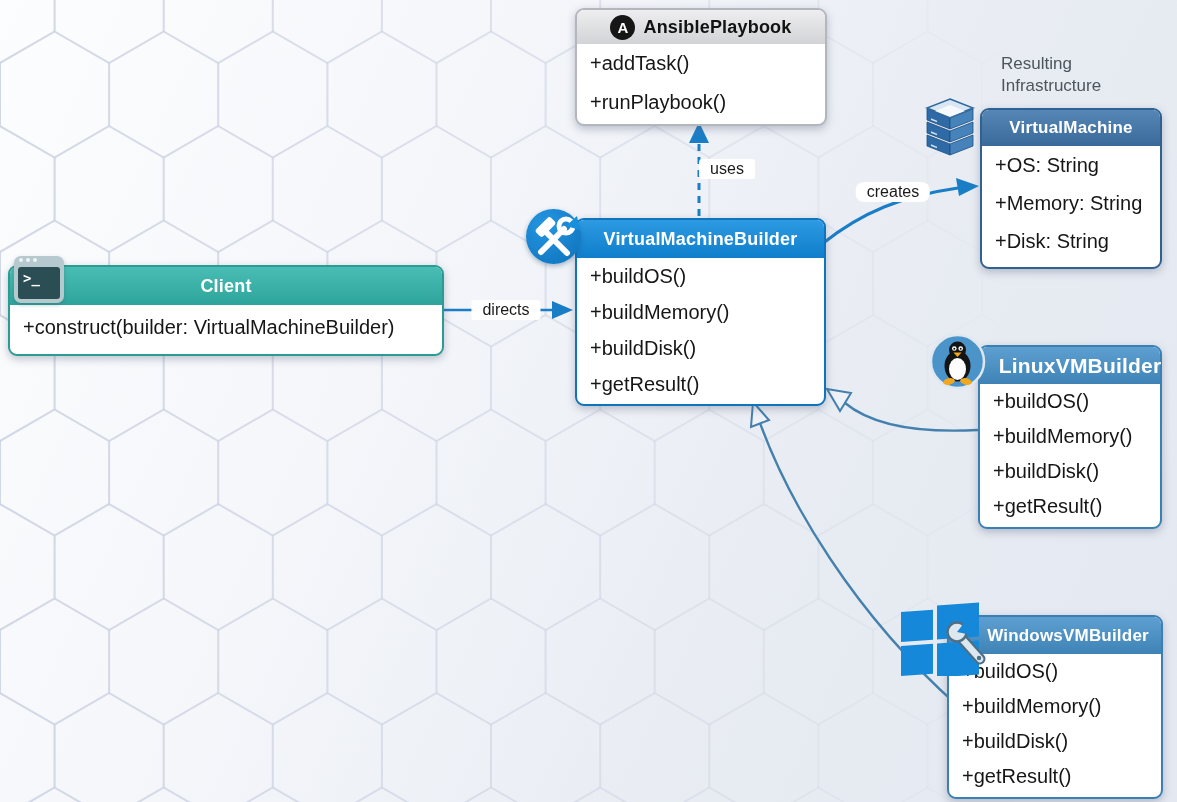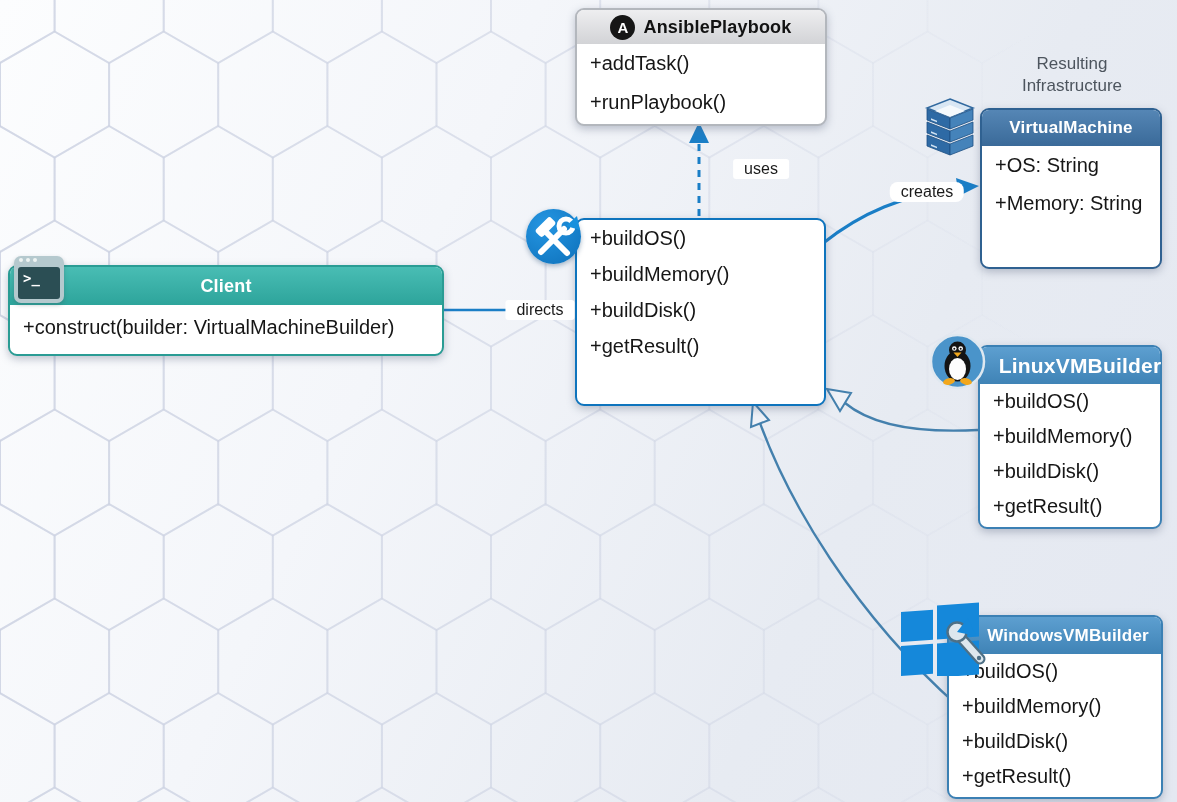--- a/index.html
+++ b/index.html
@@ -64,28 +64,28 @@
     padding:3px 0 0 5px;box-sizing:border-box;}
   #icon-tools{left:526px;top:209px;width:55px;height:55px;border-radius:50%;
     background:radial-gradient(circle at 35% 30%, #2596e2, #0d70ba);
     box-shadow:0 2px 5px rgba(40,80,120,.4);}
   #icon-server{left:921px;top:97px;width:58px;height:60px;}
   #icon-tux{left:929px;top:333px;width:57px;height:57px;}
   #icon-windows{left:901px;top:596px;width:90px;height:80px;}
 
   
   .edge-label{position:absolute;z-index:3;transform:translate(-50%,-50%);
-    background:#ffffff;padding:1px 11px;border-radius:3px;font-size:16px;color:#1a1a1a;margin-left:34px;}
+    background:#ffffff;padding:1px 11px;border-radius:3px;font-size:16px;color:#1a1a1a;}
   #label-uses{left:727px;top:169px;}
   #label-creates{left:893px;top:192px;border-radius:8px;}
   #label-directs{left:506px;top:310px;}
   .annotation{position:absolute;z-index:2;color:var(--annotation_text);
     font-size:17px;line-height:22px;}
   #ann-orchestration{left:838px;top:33px;}
-  #ann-resulting{left:1001px;top:53px;width:142px;text-align:center;}
+  #ann-resulting{left:1001px;top:53px;width:142px;}
 </style>
 </head>
 <body>
 
 <div id="canvas">
 
   <svg id="hexbg" width="1177" height="802">
     <defs>
       <linearGradient id="hexfade" gradientUnits="userSpaceOnUse" x1="0" y1="0" x2="1177" y2="0">
         <stop offset="0" stop-color="#c9cfe0" stop-opacity="0.55"></stop>
@@ -292,24 +292,28 @@
     </div>
   </div>
 
   <div class="uml-box" id="box-vm">
     <div class="uml-header">
       <span>VirtualMachine</span>
     </div>
     <div class="uml-body">
       <div class="member">+OS: String</div>
       <div class="member">+Memory: String</div>
+      <div class="member">+Disk: String</div>
     </div>
   </div>
 
   <div class="uml-box" id="box-builder">
+    <div class="uml-header">
+      <span>VirtualMachineBuilder</span>
+    </div>
     <div class="uml-body">
       <div class="member">+buildOS()</div>
       <div class="member">+buildMemory()</div>
       <div class="member">+buildDisk()</div>
       <div class="member">+getResult()</div>
     </div>
   </div>
 
   <div class="uml-box" id="box-client">
     <div class="uml-header">

